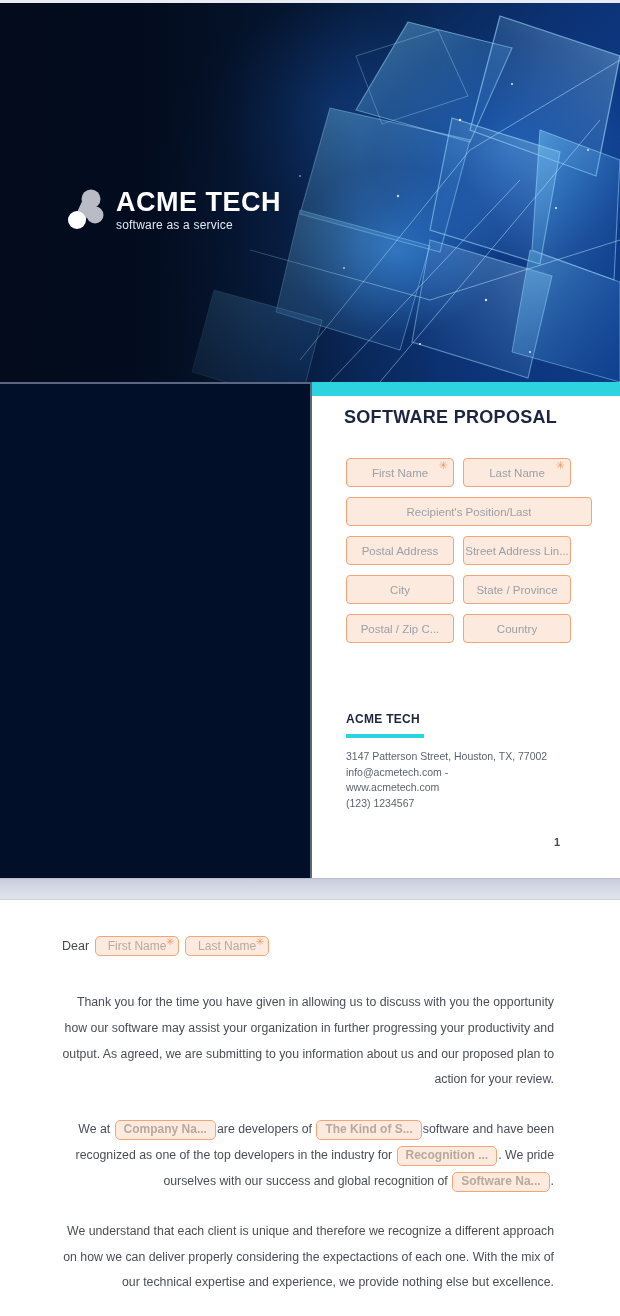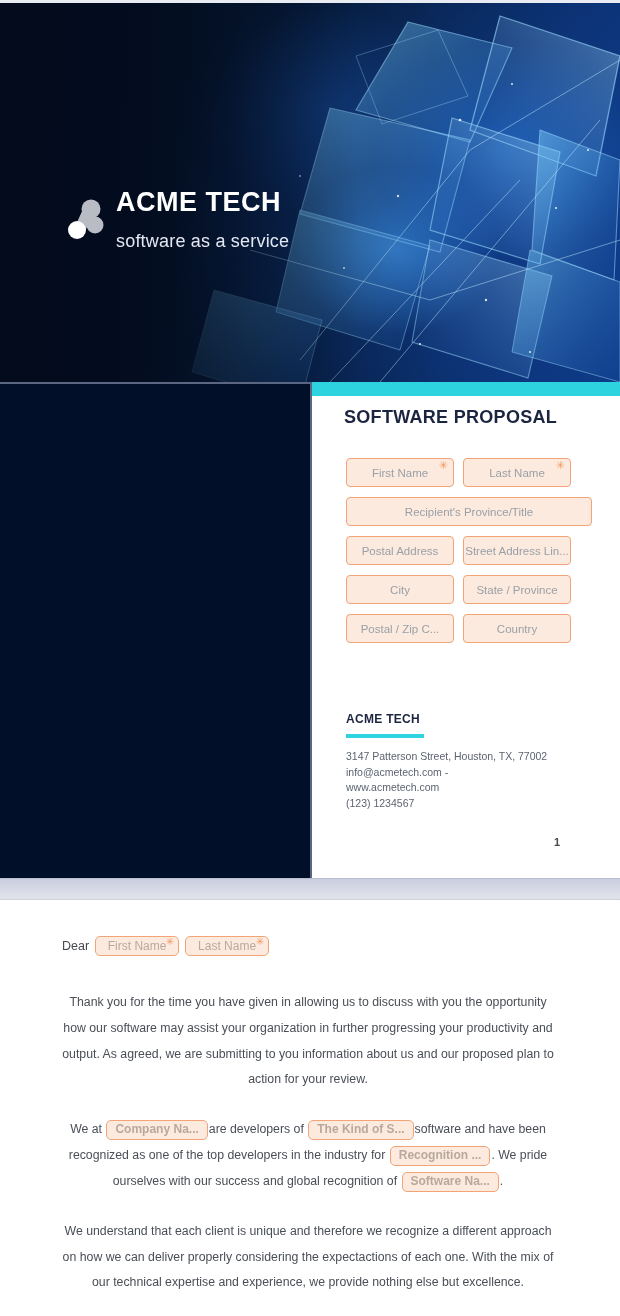--- a/index.html
+++ b/index.html
@@ -66,24 +66,24 @@
   .logo-mark { position: relative; width: 40px; height: 44px; flex: none; }
   .logo-text { display: flex; flex-direction: column; justify-content: center; }
   .logo-title {
     font-size: 27px;
     font-weight: bold;
     color: #ffffff;
     letter-spacing: 0.5px;
     line-height: 1.05;
   }
   .logo-sub {
-    font-size: 18px;
+    font-size: 12px;
     color: #e3e8f2;
     letter-spacing: 0.2px;
-    margin-top: 15px;
+    margin-top: 2px;
   }
 
   
   .dark-panel {
     position: absolute;
     left: 0; top: 382px;
     width: 312px;
     height: 496px;
     background: #020f28;
     border-top: 2px solid #5b6782;
@@ -225,21 +225,21 @@
     vertical-align: middle;
   }
   .pill.w-name { width: 84px; }
   .pill .req { right: 4px; top: 0px; font-size: 10px; }
 
   .para {
     font-size: 12.3px;
     color: #4a4f57;
     line-height: 2.1;
     margin: 0 0 24px 0;
-    text-align: center;
+    text-align: right;
   }
   .para:last-child { margin-bottom: 17px; }
   .para .pill { margin: 0 1px; font-weight: bold; }
 </style>
 </head>
 <body>
 
 <div class="page1">
 
   <div class="hero">
@@ -319,21 +319,21 @@
           <span class="req">✳</span>
         </div>
         <div class="field half">
           <span class="field-label">Last Name</span>
           <span class="req">✳</span>
         </div>
       </div>
 
       <div class="form-row">
         <div class="field full">
-          <span class="field-label">Recipient's Province/Title</span>
+          <span class="field-label">Recipient's Position/Last</span>
         </div>
       </div>
 
 
       <div class="form-row">
         <div class="field half">
           <span class="field-label">Postal Address</span>
         </div>
         <div class="field half">
           <span class="field-label">Street Address Lin...</span>

